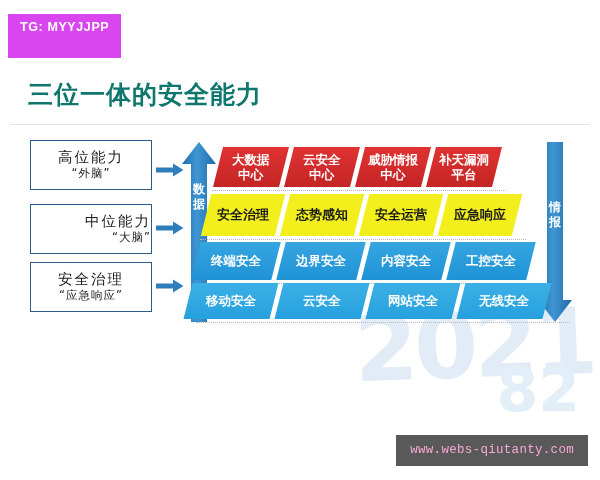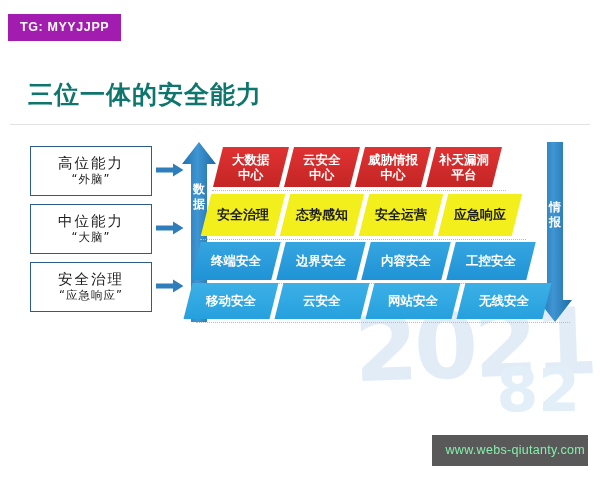--- a/index.html
+++ b/index.html
@@ -24,23 +24,23 @@
     position:absolute; right:20px; top:360px;
     font-size:60px; font-weight:bold; color:#e3eff8;
     line-height:1; z-index:0; pointer-events:none; user-select:none;
     font-family:"DejaVu Sans",sans-serif;
     text-align:center;
   }
 
   
   .tg-tag{
     position:absolute;left:8px;top:14px;z-index:6;
-    background:#a21caf;color:#fff;
+    background:#d946ef;color:#fff;
     font-size:12.5px;font-weight:bold;letter-spacing:.6px;
-    padding:6px 12px 7px 12px;
+    padding:6px 12px 24px 12px;
   }
 
   
   .title{
     position:absolute;left:28px;top:78px;z-index:5;
     color:#0f766e;font-size:25px;font-weight:bold;
     letter-spacing:1px;
     font-family:"DejaVu Sans","Liberation Sans",sans-serif;
   }
   .title-rule{
@@ -53,22 +53,22 @@
     position:absolute;z-index:5;
     width:120px;height:48px;
     border:1.3px solid #2e5c8a;background:#fff;
     display:flex;flex-direction:column;
     align-items:center;justify-content:center;
     color:#1b1b1b;
     font-family:"DejaVu Sans","Liberation Sans",sans-serif;
   }
   .cap-box .l1{font-size:14.5px;letter-spacing:2px;line-height:1.15;}
   .cap-box .l2{font-size:11.5px;letter-spacing:1px;line-height:1.3;margin-top:1px;}
-  #cap0{left:30px;top:146px;text-align:right;}
-  #cap1{left:30px;top:204px;}
+  #cap0{left:30px;top:140px;text-align:right;}
+  #cap1{left:30px;top:204px;align-items:flex-end;}
   #cap2{left:30px;top:262px;}
 
   
   .sarrow{position:absolute;z-index:5;width:28px;height:14px;}
   #sa0{left:156px;top:163px;}
   #sa1{left:156px;top:221px;}
   #sa2{left:156px;top:279px;}
 
   
   .bigarrow{position:absolute;z-index:3;}
@@ -113,22 +113,22 @@
   }
   .para{
     font-size:11.5px;color:#1b1b1b;line-height:2.0;
     text-align:justify;letter-spacing:.1px;
   }
   .hl{color:#d9262a;font-weight:bold;}
 
   
   .url-box{
     position:absolute;right:12px;bottom:14px;z-index:6;
-    background:#595959;color:#86efac;
-    font-size:12.5px;padding:8px 3px 9px 14px;letter-spacing:.3px;
+    background:#595959;color:#f9a8d4;
+    font-size:12.5px;padding:8px 14px 9px 14px;letter-spacing:.3px;font-family:Liberation Mono, monospace;
   }
 </style>
 </head>
 <body>
 
 <div id="root">
 
   <div class="watermark">2021</div>
   <div class="watermark2">82</div>
 

